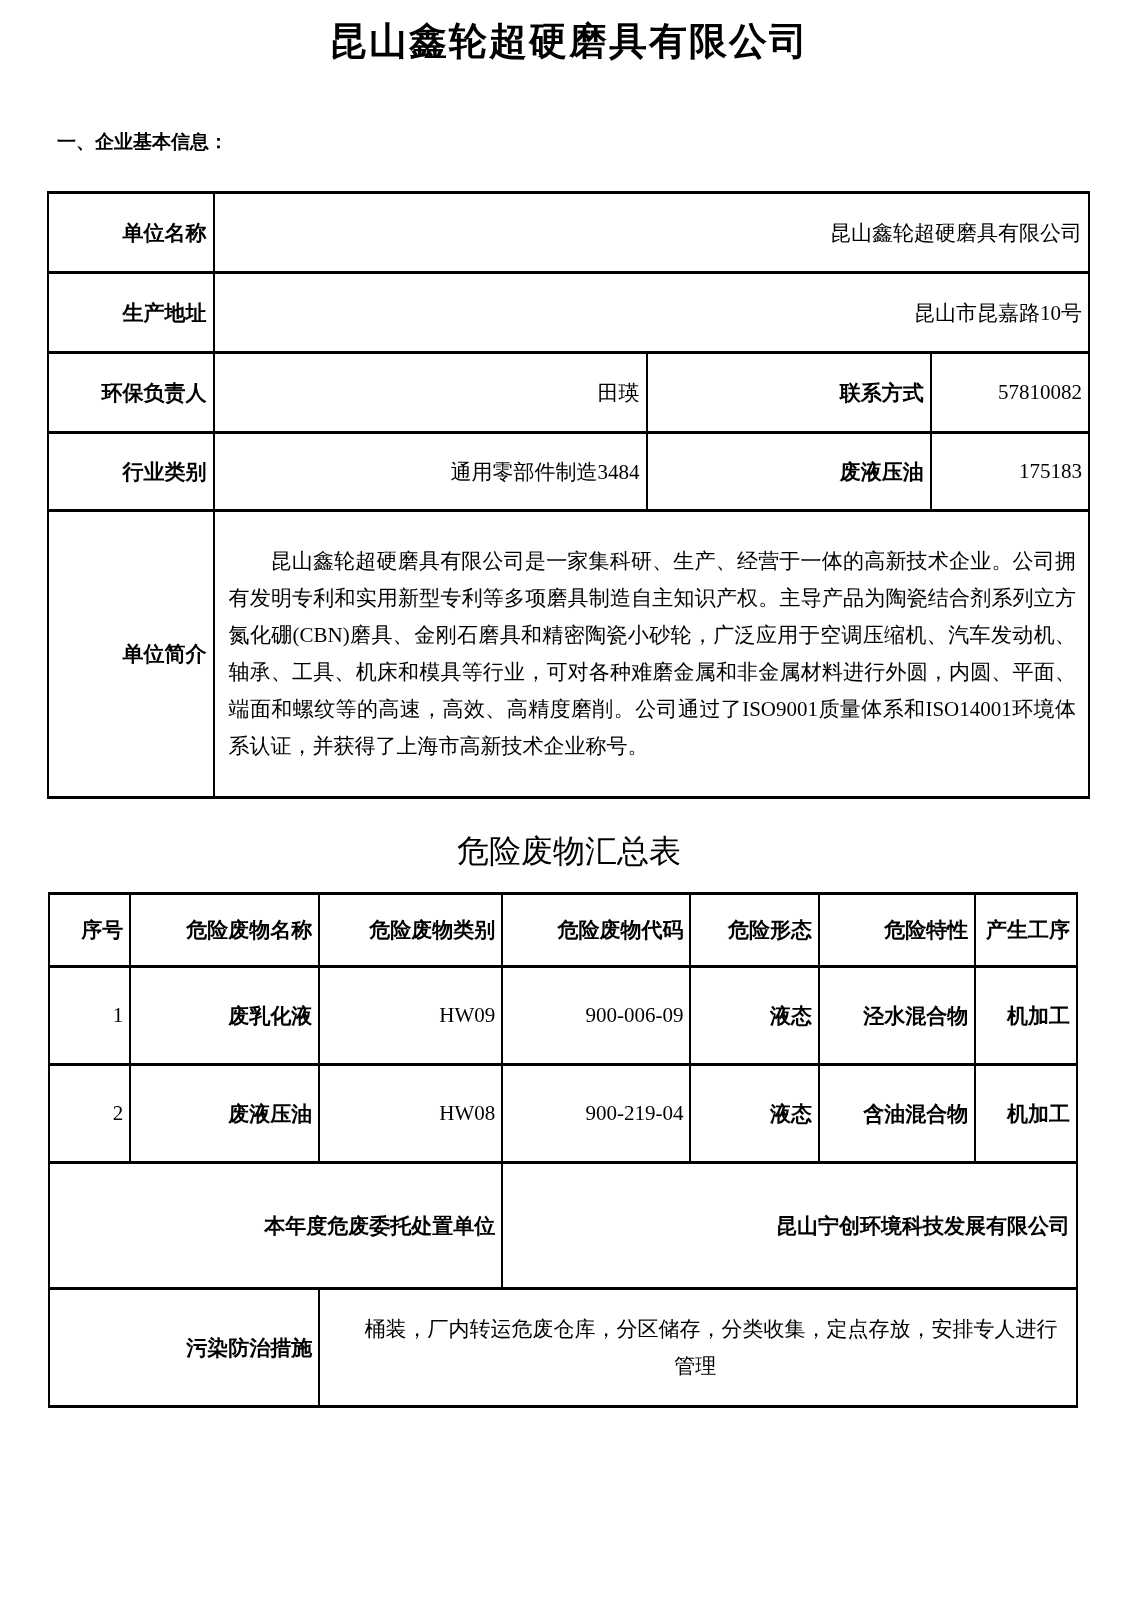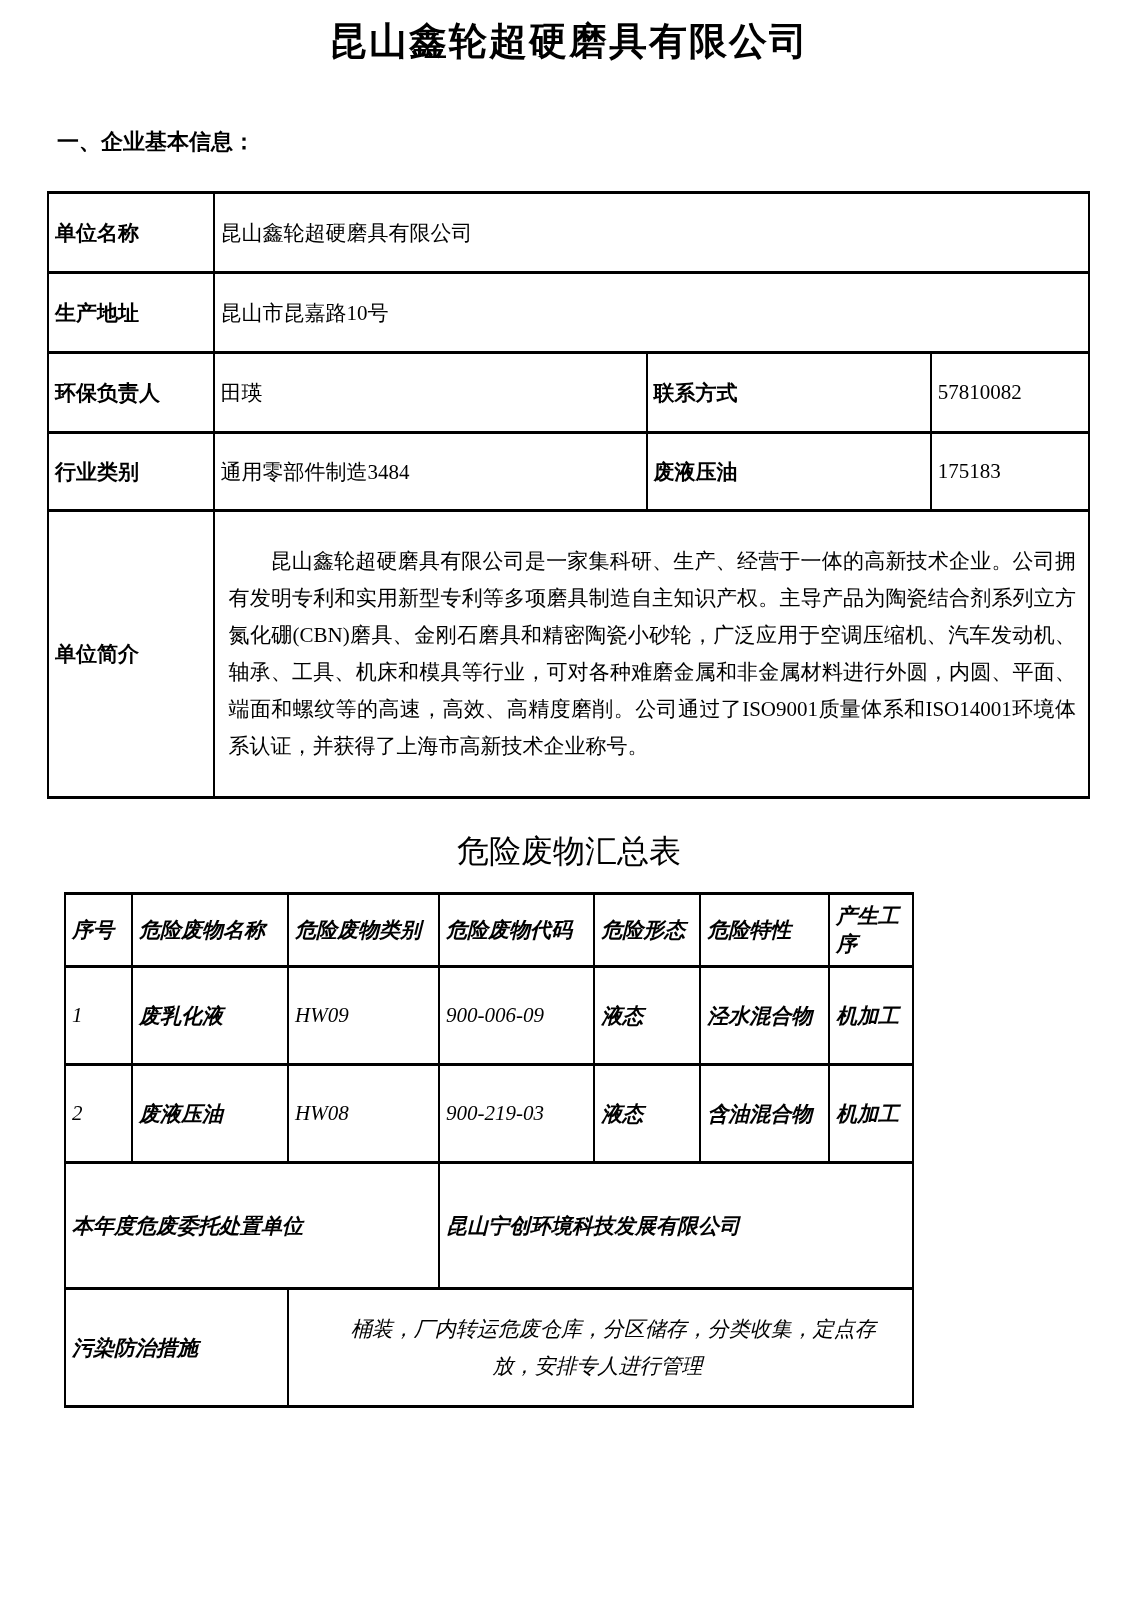--- a/index.html
+++ b/index.html
@@ -32,35 +32,35 @@
     margin-top: 40px;
     text-align: center;
     font-size: 25px;
     font-weight: bold;
     line-height: 30px;
     font-family: "Liberation Sans", "DejaVu Sans", sans-serif;
   }
   .section-heading {
     margin-top: 63px;
     margin-left: 57px;
-    font-size: 22px;
+    font-size: 19px;
     font-weight: bold;
     line-height: 26px;
     font-family: "Liberation Sans", "DejaVu Sans", sans-serif;
   }
   
   table {
     border-collapse: collapse;
     table-layout: fixed;
   }
   th, td {
     border: 2px solid #000000;
     border-top-width: 3px;
     border-bottom-width: 3px;
-    text-align: left;
+    text-align: right;
     vertical-align: middle;
     font-size: 21px;
     padding: 2px 6px;
     overflow: hidden;
   }
   th {
     font-weight: bold;
     font-family: "Liberation Sans", "DejaVu Sans", sans-serif;
   }
   td {
@@ -92,24 +92,23 @@
   .waste-title {
     margin: 0;
     margin-top: 34px;
     text-align: center;
     font-size: 32px;
     font-weight: normal;
     line-height: 36px;
     font-family: "Liberation Serif", "DejaVu Serif", serif;
   }
   .waste-table {
-    width: 850px;
-    margin-left: 64px;
+    width: 1030px;
+    margin-left: 48px;
     margin-top: 23px;
-    font-style: italic;
   }
   .waste-table tr.header-row { height: 73px; }
   .waste-table tr.data-row   { height: 98px; }
   .waste-table tr.disposal-row { height: 126px; }
   .waste-table tr.measures-row { height: 118px; }
   .waste-table td.measures-value {
     text-align: center;
     text-indent: 1.5em;
     padding: 6px 18px 6px 12px;
     line-height: 37px;
@@ -190,21 +189,21 @@
       <td>HW09</td>
       <td>900-006-09</td>
       <td class="cn-bold">液态</td>
       <td class="cn-bold">泾水混合物</td>
       <td class="cn-bold">机加工</td>
     </tr>
     <tr class="data-row">
       <td>2</td>
       <td class="cn-bold">废液压油</td>
       <td>HW08</td>
-      <td>900-219-03</td>
+      <td>900-219-04</td>
       <td class="cn-bold">液态</td>
       <td class="cn-bold">含油混合物</td>
       <td class="cn-bold">机加工</td>
     </tr>
     <tr class="disposal-row">
       <td colspan="3" class="cn-bold">本年度危废委托处置单位</td>
       <td colspan="4" class="cn-bold">昆山宁创环境科技发展有限公司</td>
     </tr>
     <tr class="measures-row">
       <td colspan="2" class="cn-bold">污染防治措施</td>

